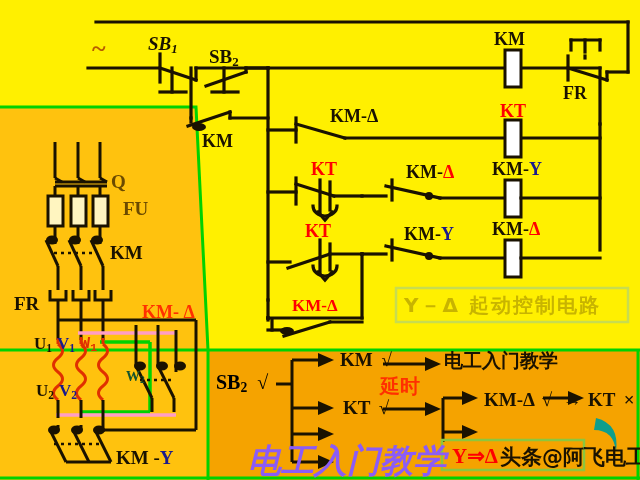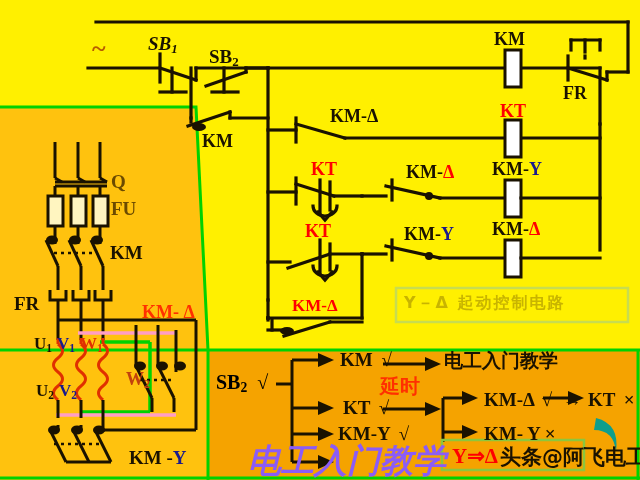--- a/index.html
+++ b/index.html
@@ -310,90 +310,82 @@
   </div>
 
   <div class="lbl" style="left:492px;top:220px;font-size:18px;">
     <span style="color:#1A1200;">KM-</span><span style="color:#FF0000;">Δ</span>
   </div>
 
   <div class="lbl" style="left:292px;top:297px;font-size:17px;color:#FF0000;">
     <span>KM-Δ</span>
   </div>
 
-  <div class="lbl cn" style="left:404px;top:295px;font-size:16px;color:#C8B400;letter-spacing:2px;">Y－Δ  起动控制电路</div>
+  <div class="lbl cn" style="left:404px;top:295px;font-size:20px;color:#C8B400;letter-spacing:2px;">Y－Δ  起动控制电路</div>
 
   <div class="lbl" style="left:111px;top:172px;font-size:19px;color:#6B4A00;">Q</div>
 
-  <div class="lbl" style="left:111px;top:199px;font-size:19px;color:#6B4A00;">FU</div>
+  <div class="lbl" style="left:123px;top:199px;font-size:19px;color:#6B4A00;">FU</div>
 
   <div class="lbl" style="left:110px;top:243px;font-size:19px;color:#1A1200;">KM</div>
 
   <div class="lbl" style="left:14px;top:294px;font-size:19px;color:#1A1200;">FR</div>
 
   <div class="lbl" style="left:142px;top:303px;font-size:18px;color:#FF3000;">KM- Δ</div>
 
-  <div class="lbl" style="left:116px;top:448px;font-size:19px;margin-left:13px;">
+  <div class="lbl" style="left:116px;top:448px;font-size:19px;">
     <span style="color:#1A1200;">KM -</span><span style="color:#1A1A8C;">Y</span>
   </div>
 
   <div class="lbl" style="left:34px;top:335px;font-size:17px;color:#1A1200;">
     <span>U</span><span class="sub">1</span>
   </div>
   <div class="lbl" style="left:57px;top:335px;font-size:17px;color:#1A1A8C;">
     <span>V</span><span class="sub">1</span>
   </div>
-  <div class="lbl" style="left:80px;top:335px;font-size:17px;color:#E03000;">
+  <div class="lbl" style="left:80px;top:335px;font-size:17px;color:#E03000;font-family:Liberation Mono, monospace;">
     <span>W</span><span class="sub">1</span>
   </div>
   <div class="lbl" style="left:36px;top:382px;font-size:17px;color:#1A1200;">
     <span>U</span><span class="sub">2</span>
   </div>
   <div class="lbl" style="left:59px;top:382px;font-size:17px;color:#1A1A8C;">
     <span>V</span><span class="sub">2</span>
   </div>
-  <div class="lbl" style="left:86px;top:370px;font-size:18px;color:#c2410c;padding-left:40px;">
+  <div class="lbl" style="left:86px;top:370px;font-size:14px;color:#14532d;padding-left:40px;">
     <span>W</span><span class="sub">2</span>
   </div>
 
   <div class="lbl" style="left:216px;top:372px;font-size:20px;color:#000000;">
     <span>SB</span><span class="sub">2</span>
     <span style="margin-left:5px;">√</span>
   </div>
 
   <div class="lbl" style="left:340px;top:350px;font-size:19px;color:#1A1200;text-align:center;">
     <span>KM</span>
     <span style="margin-left:4px;">√</span>
   </div>
   <div class="lbl" style="left:343px;top:398px;font-size:19px;color:#1A1200;">
     <span>KT</span>
-    <span style="margin-left:4px;">√</span>
-  </div>
-  <div class="lbl" style="left:338px;top:424px;font-size:19px;color:#1A1200;">
-    <span>KM-Y</span>
     <span style="margin-left:4px;">√</span>
   </div>
 
   <div class="lbl cn" style="left:444px;top:351px;font-size:19px;color:#1A1200;">电工入门教学</div>
 
   <div class="lbl cn" style="left:380px;top:376px;font-size:20px;color:#FF3000;">延时</div>
 
   <div class="lbl" style="left:484px;top:390px;font-size:19px;color:#1A1200;">
     <span>KM-Δ</span>
     <span style="margin-left:3px;">√</span>
     <span style="margin-left:6px;">→</span>
   </div>
   <div class="lbl" style="left:588px;top:390px;font-size:19px;color:#1A1200;">
     <span>KT</span>
     <span style="margin-left:4px;">×</span>
   </div>
-  <div class="lbl" style="left:484px;top:424px;font-size:19px;color:#1A1200;">
-    <span>KM- Y</span>
-    <span>×</span>
-  </div>
 
   <div class="lbl" style="left:452px;top:446px;font-size:21px;color:#FF0000;">Y⇒Δ</div>
 
   <div class="lbl cn" style="left:248px;top:444px;font-size:33px;color:#8b5cf6;font-style:italic;">电工入门教学</div>
 
   <div class="lbl cn" style="left:500px;top:447px;font-size:21px;color:#1A1200;">头条@阿飞电工</div>
 
 </div>
 
 </body></html>

